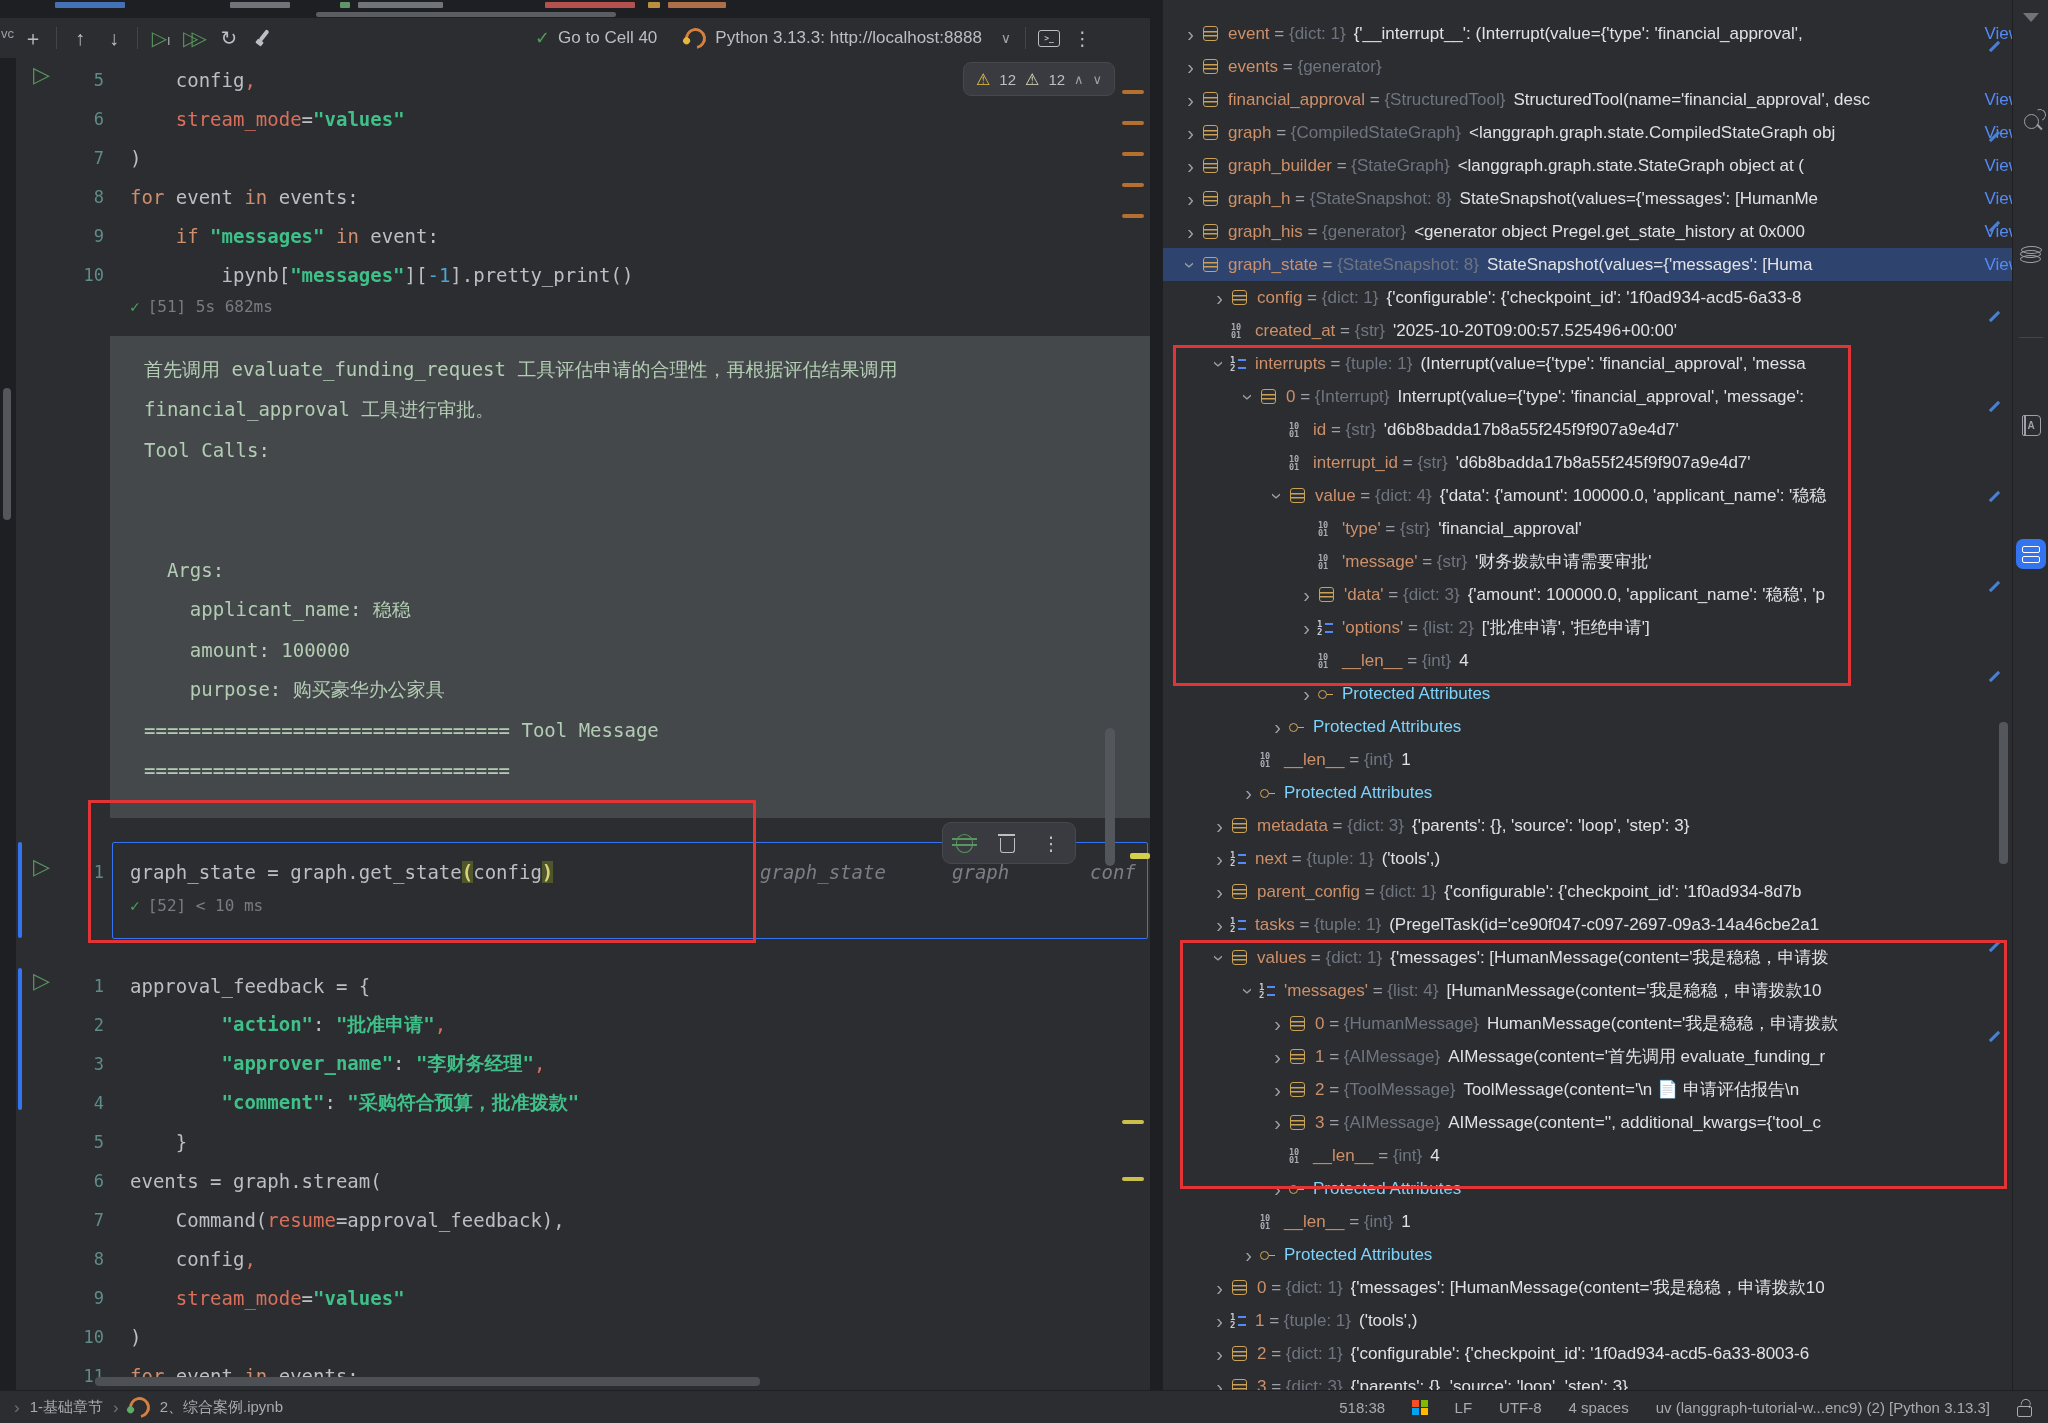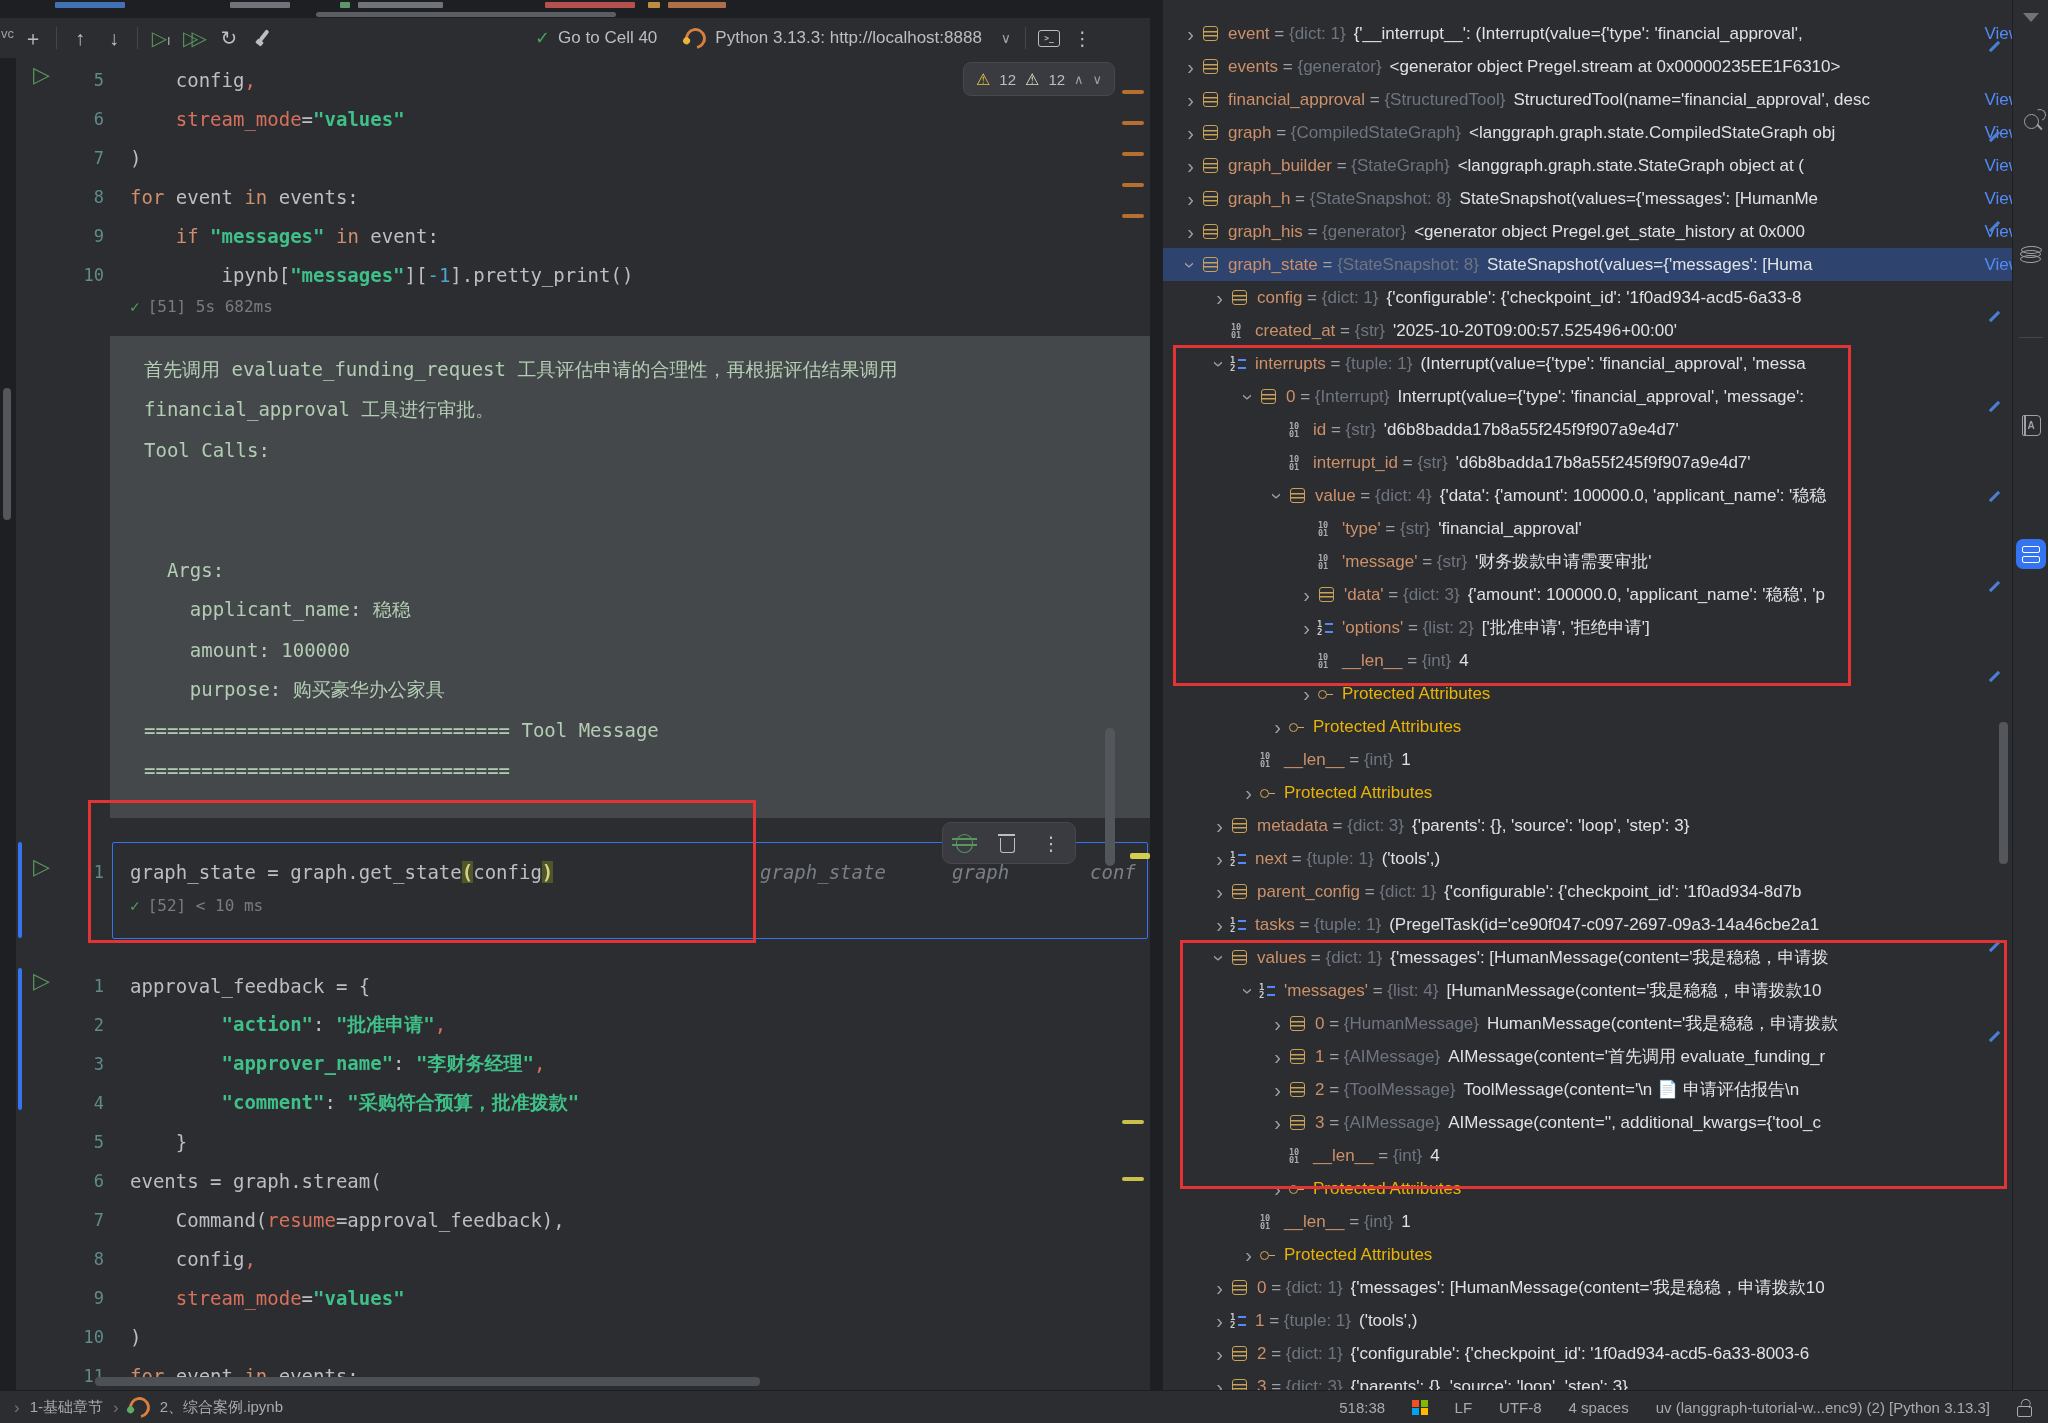--- a/index.html
+++ b/index.html
@@ -79,21 +79,21 @@
   
   .divider{left:1150px;top:0;width:13px;height:1390px;background:#1e1f22;}
 
   
   .var-panel{left:1163px;top:0;width:849px;height:1390px;background:#2b2d30;overflow:hidden;font-size:17px;}
   .vrow{position:absolute;left:0;width:849px;height:33px;display:flex;align-items:center;cursor:pointer;white-space:pre;}
   .vrow.sel{background:#2e436e;}
   .chev{width:21px;flex:none;color:#9da0a8;font-size:20px;line-height:1;text-align:center;}
   .chev.down{transform:rotate(90deg);}
   .vname{color:#cd9069;flex:none;}
-  .vname.plain{color:#eab308;}
+  .vname.plain{color:#7dd3fc;}
   .veq{color:#9da0a8;flex:none;}
   .vtype{color:#6f7580;margin-right:8px;flex:none;}
   .vval{color:#dfe1e5;flex:1;min-width:0;overflow:hidden;text-overflow:ellipsis;white-space:nowrap;}
   .vview{color:#548af7;flex:none;margin-left:6px;padding-right:8px;text-decoration:none;cursor:pointer;}
   .ic{display:inline-block;position:relative;flex:none;margin-right:8px;}
   .ic-dict{width:13px;height:13px;border:1.5px solid #c9a157;border-radius:3px;margin-left:2px;margin-right:10px;
     background-image:linear-gradient(#c9a157,#c9a157),linear-gradient(#c9a157,#c9a157);
     background-size:100% 1.5px;background-position:0 3.5px,0 7.5px;background-repeat:no-repeat;}
   .ic-list{width:16px;height:15px;margin-right:9px;}
   .ic-list i{position:absolute;left:0;font:700 9px "DejaVu Sans Mono",monospace;color:#c6c9ce;font-style:normal;line-height:8px;}
@@ -274,21 +274,21 @@
   <span class="mark" style="left:1122px;top:183px;width:22px;height:4px;background:#b5702f;"></span>
   <span class="mark" style="left:1122px;top:214px;width:22px;height:4px;background:#b5702f;"></span>
   <span class="mark" style="left:1130px;top:853px;width:20px;height:6px;background:#d6cf4b;"></span>
   <span class="mark" style="left:1122px;top:1120px;width:22px;height:4px;background:#c9bf4a;"></span>
   <span class="mark" style="left:1122px;top:1177px;width:22px;height:4px;background:#c9bf4a;"></span>
 
   <div class="abs divider"></div>
 
   <div class="abs var-panel" id="vars">
       <div class="vrow" style="top: 17px; padding-left: 17px;"><span class="chev">›</span><span class="ic ic-dict"></span><span class="vname">event</span><span class="veq"> = </span><span class="vtype">{dict: 1}</span><span class="vval">{'__interrupt__': (Interrupt(value={'type': 'financial_approval', </span><a class="vview">View</a></div>
-      <div class="vrow" style="top: 50px; padding-left: 17px;"><span class="chev">›</span><span class="ic ic-dict"></span><span class="vname">events</span><span class="veq"> = </span><span class="vtype">{generator}</span><span class="vval">&lt;generator object Pregel.stream at 0x00000235EE1F6310&gt;</span></div>
+      <div class="vrow" style="top: 50px; padding-left: 17px;"><span class="chev">›</span><span class="ic ic-dict"></span><span class="vname">events</span><span class="veq"> = </span><span class="vtype">{generator}</span></div>
       <div class="vrow" style="top: 83px; padding-left: 17px;"><span class="chev">›</span><span class="ic ic-dict"></span><span class="vname">financial_approval</span><span class="veq"> = </span><span class="vtype">{StructuredTool}</span><span class="vval">StructuredTool(name='financial_approval', desc</span><a class="vview">View</a></div>
       <div class="vrow" style="top: 116px; padding-left: 17px;"><span class="chev">›</span><span class="ic ic-dict"></span><span class="vname">graph</span><span class="veq"> = </span><span class="vtype">{CompiledStateGraph}</span><span class="vval">&lt;langgraph.graph.state.CompiledStateGraph obj</span><a class="vview">View</a></div>
       <div class="vrow" style="top: 149px; padding-left: 17px;"><span class="chev">›</span><span class="ic ic-dict"></span><span class="vname">graph_builder</span><span class="veq"> = </span><span class="vtype">{StateGraph}</span><span class="vval">&lt;langgraph.graph.state.StateGraph object at (</span><a class="vview">View</a></div>
       <div class="vrow" style="top: 182px; padding-left: 17px;"><span class="chev">›</span><span class="ic ic-dict"></span><span class="vname">graph_h</span><span class="veq"> = </span><span class="vtype">{StateSnapshot: 8}</span><span class="vval">StateSnapshot(values={'messages': [HumanMe</span><a class="vview">View</a></div>
       <div class="vrow" style="top: 215px; padding-left: 17px;"><span class="chev">›</span><span class="ic ic-dict"></span><span class="vname">graph_his</span><span class="veq"> = </span><span class="vtype">{generator}</span><span class="vval">&lt;generator object Pregel.get_state_history at 0x000</span><a class="vview">View</a></div>
       <div class="vrow sel" style="top: 248px; padding-left: 17px;"><span class="chev down">›</span><span class="ic ic-dict"></span><span class="vname">graph_state</span><span class="veq"> = </span><span class="vtype">{StateSnapshot: 8}</span><span class="vval">StateSnapshot(values={'messages': [Huma</span><a class="vview">View</a></div>
       <div class="vrow" style="top: 281px; padding-left: 46px;"><span class="chev">›</span><span class="ic ic-dict"></span><span class="vname">config</span><span class="veq"> = </span><span class="vtype">{dict: 1}</span><span class="vval">{'configurable': {'checkpoint_id': '1f0ad934-acd5-6a33-8</span></div>
       <div class="vrow" style="top: 314px; padding-left: 46px;"><span class="chev"></span><span class="ic ic-num"><i>10</i><i>01</i></span><span class="vname">created_at</span><span class="veq"> = </span><span class="vtype">{str}</span><span class="vval">'2025-10-20T09:00:57.525496+00:00'</span></div>
       <div class="vrow" style="top: 347px; padding-left: 46px;"><span class="chev down">›</span><span class="ic ic-list"><i>1</i><i>2</i></span><span class="vname">interrupts</span><span class="veq"> = </span><span class="vtype">{tuple: 1}</span><span class="vval">(Interrupt(value={'type': 'financial_approval', 'messa</span></div>
       <div class="vrow" style="top: 380px; padding-left: 75px;"><span class="chev down">›</span><span class="ic ic-dict"></span><span class="vname">0</span><span class="veq"> = </span><span class="vtype">{Interrupt}</span><span class="vval">Interrupt(value={'type': 'financial_approval', 'message': </span></div>

